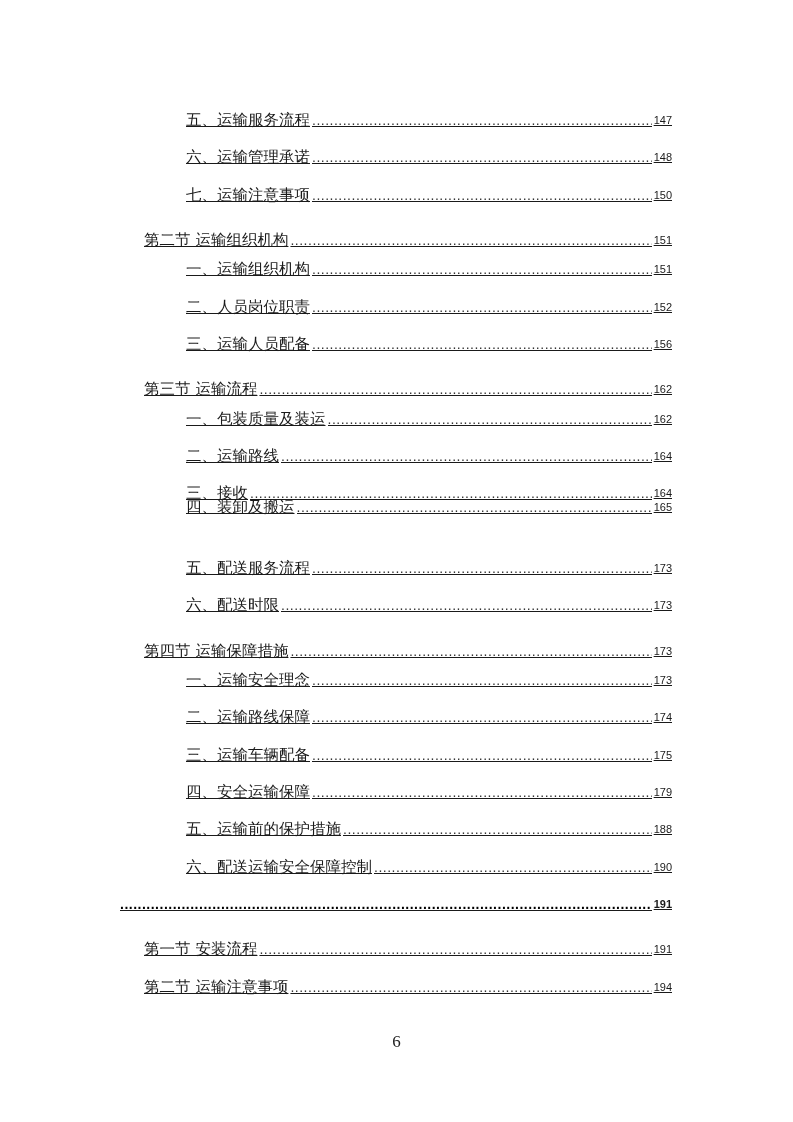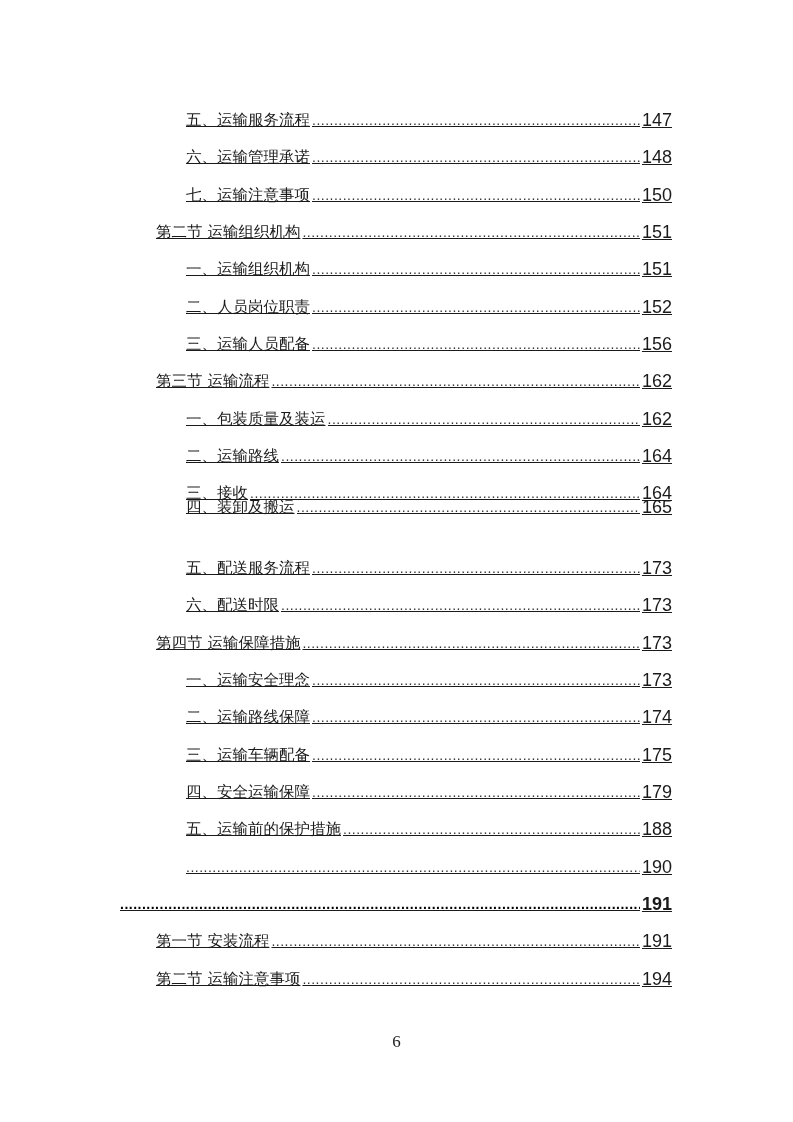--- a/index.html
+++ b/index.html
@@ -5,23 +5,23 @@
   html, body { margin: 0; padding: 0; background: #ffffff; }
   body { width: 793px; height: 1122px; position: relative; overflow: hidden;
          font-family: "DejaVu Sans", "Liberation Sans", sans-serif; color: #1a1a1a; }
   .toc { position: absolute; left: 0; top: 0; width: 793px; }
   .row { position: absolute; right: 121px; height: 22px; display: flex; align-items: flex-end;
          font-size: 15.5px; line-height: 22px; white-space: nowrap; text-decoration: underline; }
   .row .title { flex: 0 0 auto; padding-right: 2px; }
   .row .leader { flex: 1 1 auto; overflow: hidden; color: #333; letter-spacing: 0.5px;
                  font-family: "Liberation Sans", sans-serif; font-size: 14px; }
   .row .leader::before { content: "................................................................................................................................................................................................................................................................................"; }
-  .row .page { flex: 0 0 auto; font-family: "Liberation Sans", sans-serif; font-size: 18px; padding-left: 2px; }
+  .row .page { flex: 0 0 auto; font-family: "Liberation Sans", sans-serif; font-size: 11px; padding-left: 2px; }
   .lvl3 { left: 186px; }
-  .lvl2 { left: 156px; }
+  .lvl2 { left: 144px; margin-top: 8px; }
   .lvl1 { left: 120px; font-weight: bold; }
   .lvl1 .leader { font-weight: bold; color: #000; }
   .footer { position: absolute; left: 0; width: 793px; top: 1032px; text-align: center;
             font-family: "Liberation Serif", "DejaVu Serif", serif; font-size: 17px; color: #222; }
 </style>
 </head>
 <body>
 
 <div class="toc">
   <div class="row lvl3" style="top:109px">
@@ -118,20 +118,21 @@
       <span class="title">四、安全运输保障</span>
       <span class="leader"></span>
       <span class="page">179</span>
     </div>
   <div class="row lvl3" style="top:818px">
       <span class="title">五、运输前的保护措施</span>
       <span class="leader"></span>
       <span class="page">188</span>
     </div>
   <div class="row lvl3" style="top:856px">
+      <span class="title">六、配送运输安全保障控制</span>
       <span class="leader"></span>
       <span class="page">190</span>
     </div>
   <div class="row lvl1" style="top:893px">
       <span class="leader"></span>
       <span class="page">191</span>
     </div>
   <div class="row lvl2" style="top:930px">
       <span class="title">第一节  安装流程</span>
       <span class="leader"></span>

